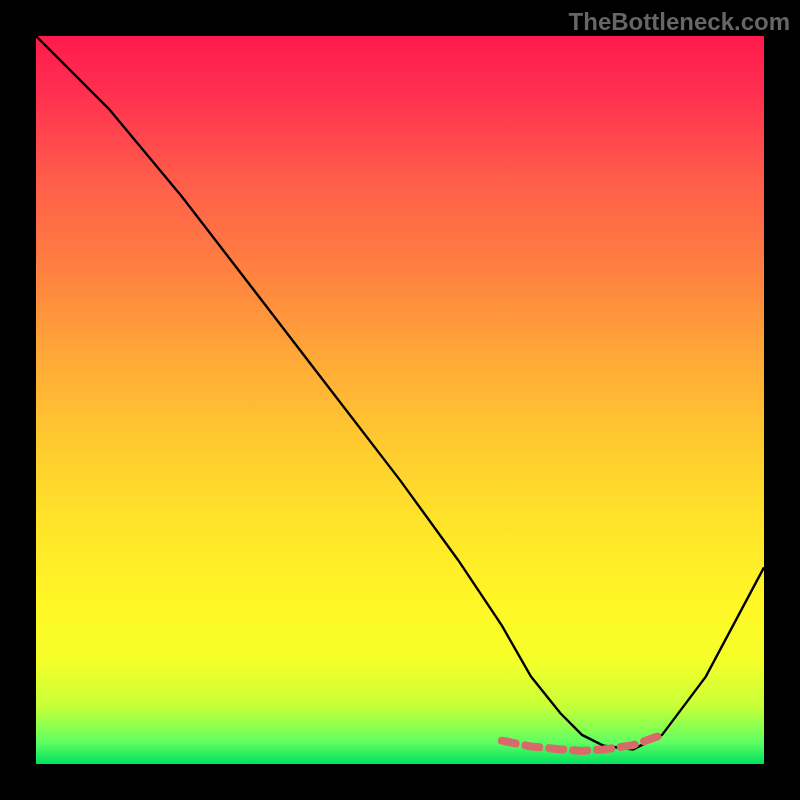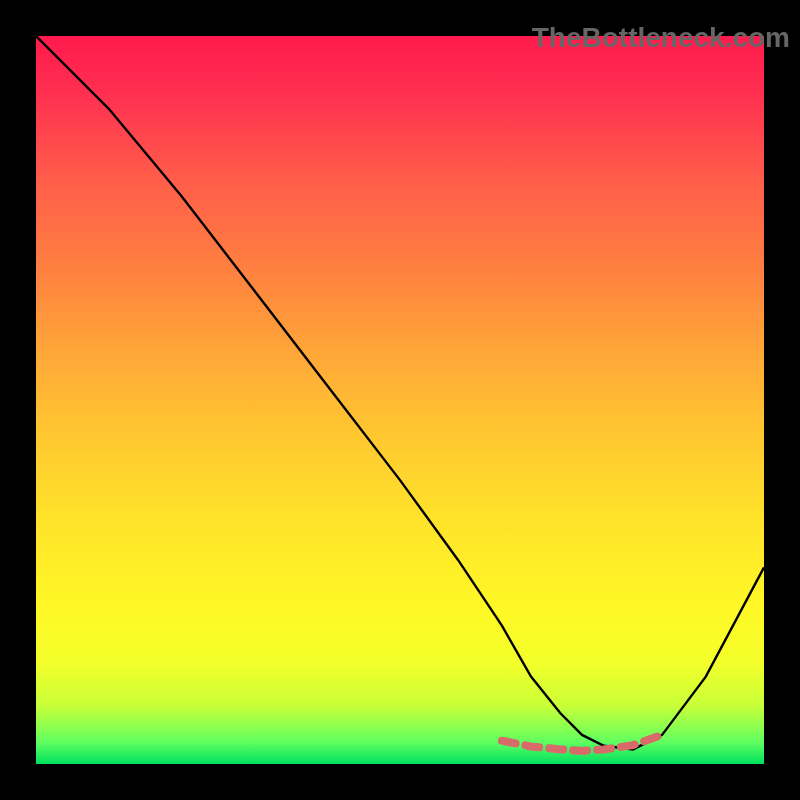--- a/index.html
+++ b/index.html
@@ -1,17 +1,17 @@
 <!DOCTYPE html>
 <html><head>
 <meta charset="utf-8">
 <style>
   * { margin: 0; padding: 0; box-sizing: border-box; }
   body { width: 800px; height: 800px; background: #000; position: relative; font-family: Arial, sans-serif; }
-  .watermark { position: absolute; top: 22px; right: 10px; color: #666; font-size: 28px; font-weight: bold; z-index: 10; }
+  .watermark { position: absolute; top: 8px; right: 10px; color: #666; font-size: 24px; font-weight: bold; z-index: 10; }
   .plot-area { position: absolute; left: 36px; top: 36px; width: 728px; height: 728px; }
   .gradient-bg { width: 100%; height: 100%; background: linear-gradient(to bottom,
       #ff1a4d 0%,
       #ff3050 8%,
       #ff5e4a 20%,
       #ff8040 32%,
       #ffa838 44%,
       #ffc830 55%,
       #ffe22a 66%,
       #fff726 78%,

